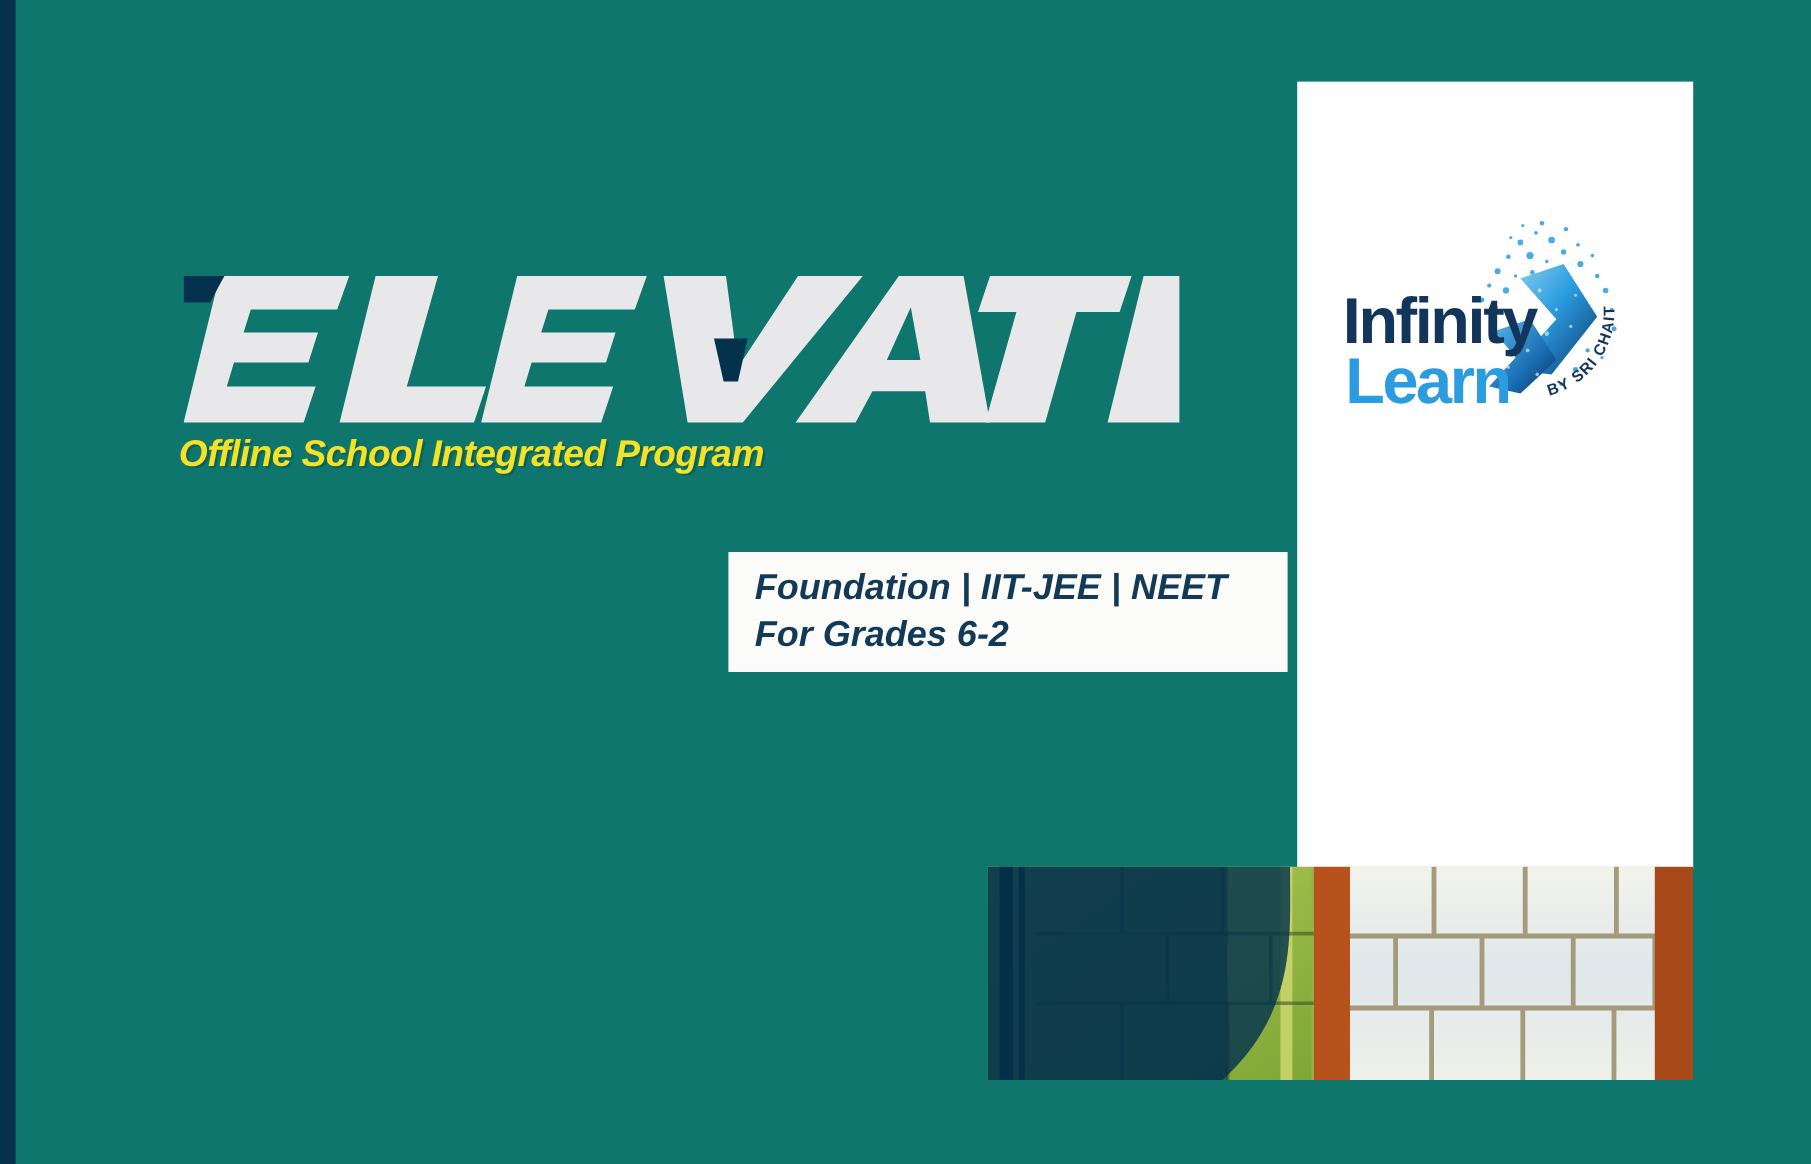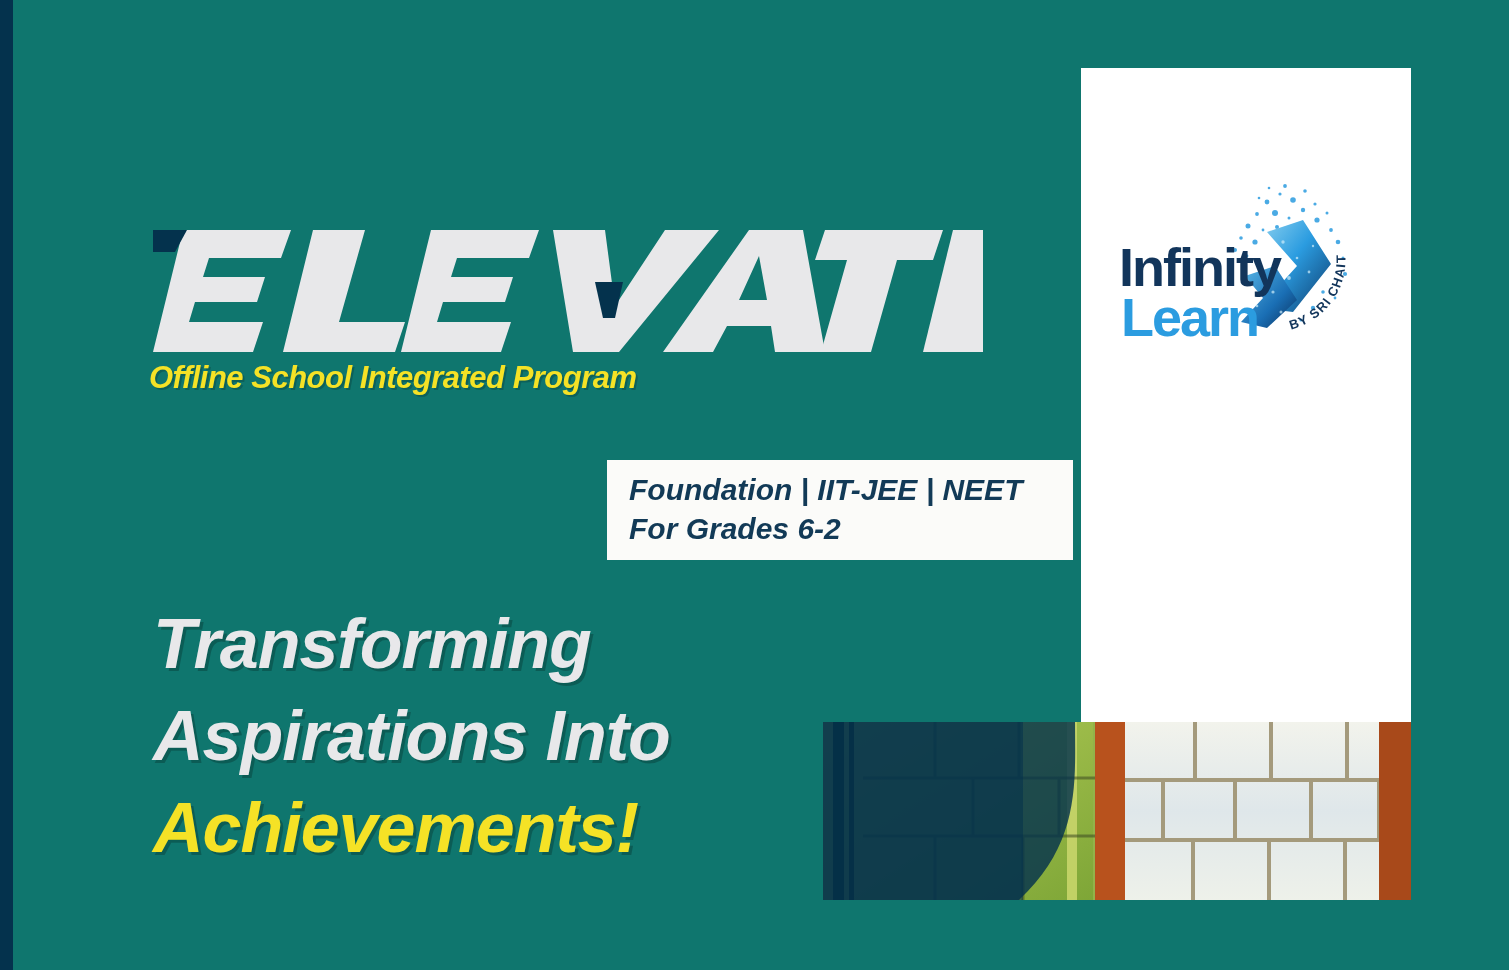--- a/index.html
+++ b/index.html
@@ -301,19 +301,14 @@
     <span class="elevate-text-fallback">ELEVATE</span>
   </div>
 
   <div class="subtitle">Offline School Integrated Program</div>
 
   <div class="info-box">
     <div class="info-line">Foundation | IIT-JEE | NEET</div>
     <div class="info-line">For Grades 6-2</div>
   </div>
 
-  <div class="tagline">
-    <div class="tag-line tag-light">Transforming</div>
-    <div class="tag-line tag-light">Aspirations Into</div>
-    <div class="tag-line tag-yellow">Achievements!</div>
-  </div>
 
 </div>
 
 </body></html>

